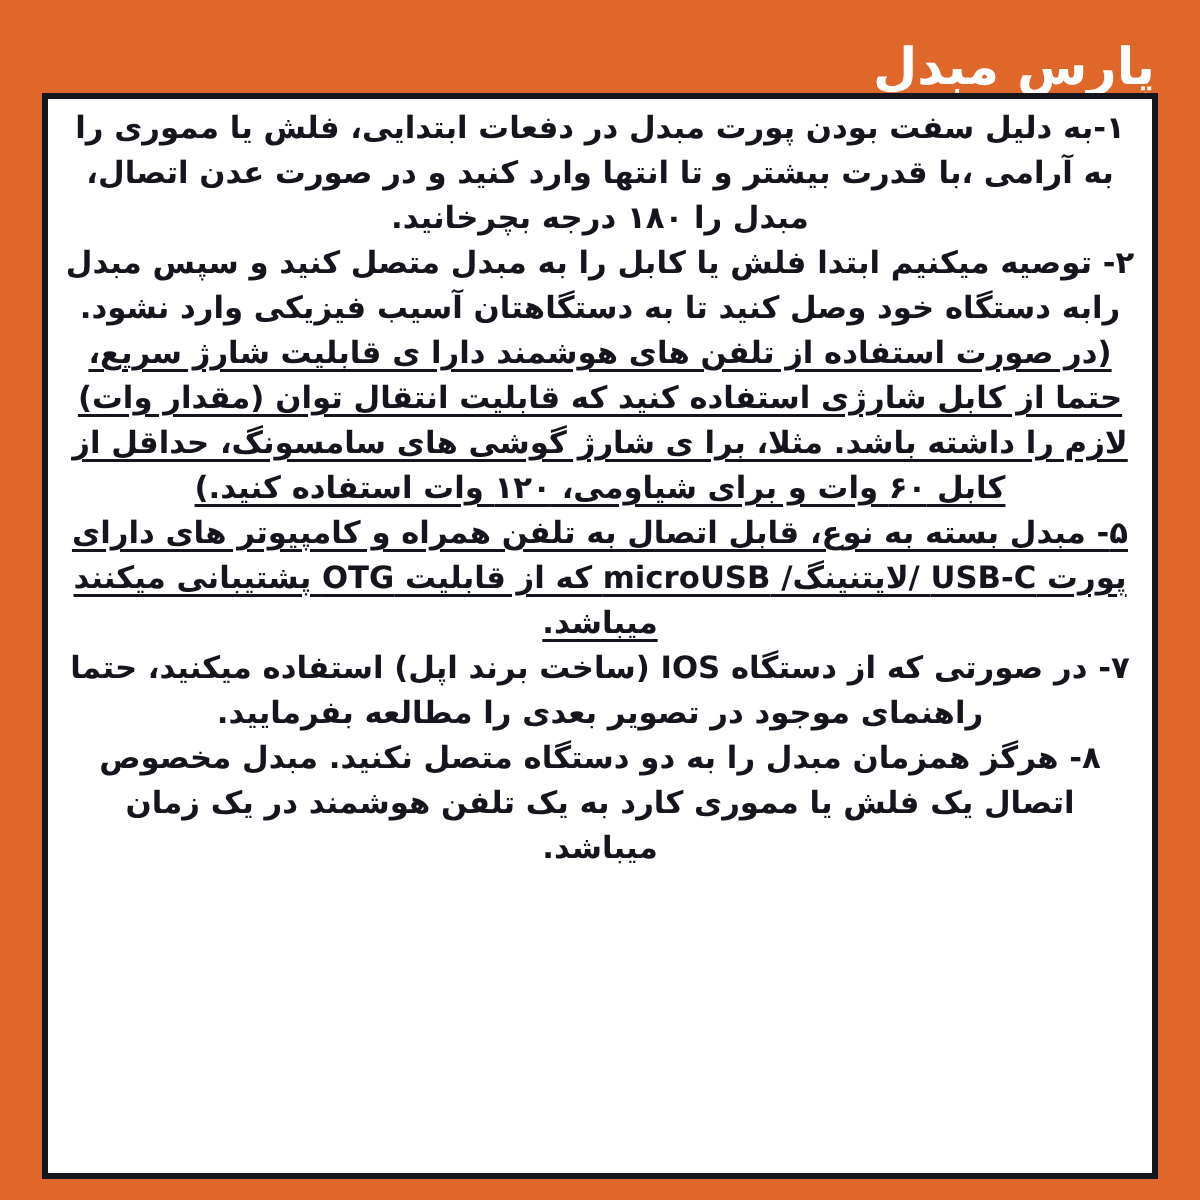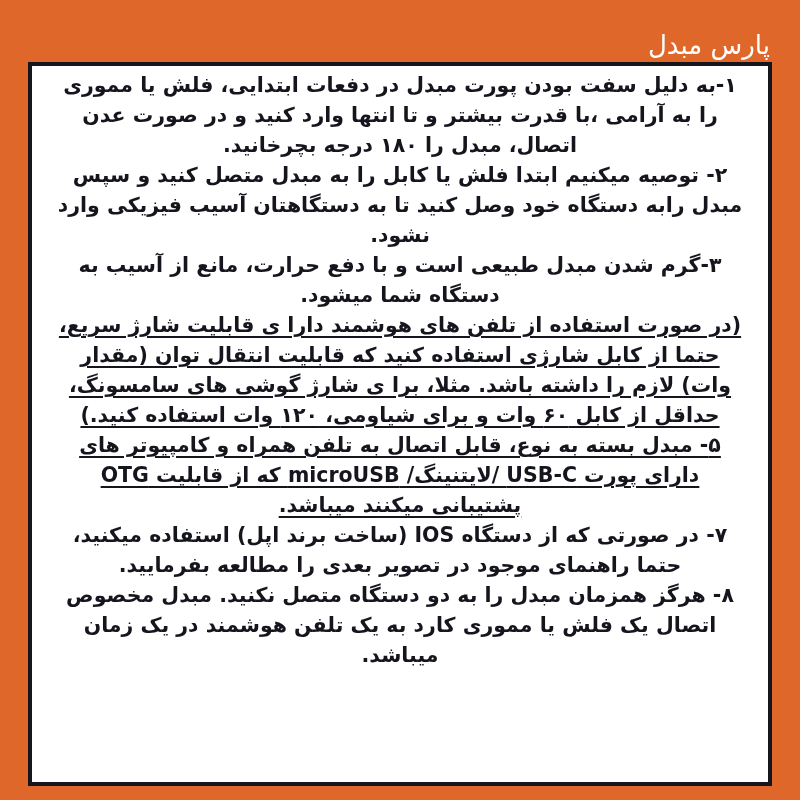--- a/index.html
+++ b/index.html
@@ -18,35 +18,35 @@
   .page{position:relative;width:800px;height:800px;}
   .header{
     height:62px;
     display:flex;
     justify-content:space-between;
     align-items:center;
     padding:4px 30px 0 30px;
   }
   .header .title{
     color:var(--header-ink);
-    font-weight:normal;
-    font-size:26px;
+    font-weight:bold;
+    font-size:34px;
     letter-spacing:0px;
     white-space:nowrap;
     margin-top:24px;
   }
   .panel{
     position:absolute;
     top:62px;
     right:28px;
     left:28px;
     bottom:14px;
     background:var(--panel);
     border:4px solid var(--ink);
-    padding:4px 24px;
+    padding:4px 11px;
     overflow:hidden;
   }
   .notes p{
     color:var(--ink);
     font-weight:bold;
     font-size:20.5px;
     line-height:30px;
     text-align:center;
     direction:rtl;
     unicode-bidi:plaintext;
@@ -61,20 +61,19 @@
 <body>
 
 <div class="page">
   <div class="header">
     <div class="title">پارس مبدل</div>
   </div>
   <div class="panel">
     <div class="notes" id="notes-list">
         <p>۱-به دلیل سفت بودن پورت مبدل در دفعات ابتدایی، فلش یا مموری را به آرامی ،با قدرت بیشتر و تا انتها وارد کنید و در صورت عدن اتصال، مبدل را ۱۸۰ درجه بچرخانید.</p>
         <p>۲- توصیه میکنیم ابتدا فلش یا کابل را به مبدل متصل کنید و سپس مبدل رابه دستگاه خود وصل کنید تا به دستگاهتان آسیب فیزیکی وارد نشود.</p>
-        <p>۳-گرم شدن مبدل طبیعی است و با دفع حرارت، مانع از آسیب به دستگاه شما میشود.</p>
         <p class="underlined">(در صورت استفاده از تلفن های هوشمند دارا ی قابلیت شارژ سریع، حتما از کابل شارژی استفاده کنید که قابلیت انتقال توان (مقدار وات) لازم را داشته باشد. مثلا، برا ی شارژ گوشی های سامسونگ، حداقل از کابل ۶۰ وات و برای شیاومی، ۱۲۰ وات استفاده کنید.)</p>
         <p class="underlined">۵- مبدل بسته به نوع،  قابل اتصال به تلفن همراه و کامپیوتر های دارای پورت USB-C /لایتنینگ/ microUSB که از قابلیت OTG پشتیبانی میکنند میباشد.</p>
         <p>۷- در صورتی که از دستگاه IOS (ساخت برند اپل) استفاده میکنید، حتما راهنمای موجود در تصویر بعدی را مطالعه بفرمایید.</p>
         <p>۸- هرگز همزمان مبدل را به دو دستگاه متصل نکنید. مبدل مخصوص اتصال یک فلش یا مموری کارد به یک تلفن هوشمند در یک زمان میباشد.</p>
       </div>
   </div>
 </div>
 
 </body></html>

